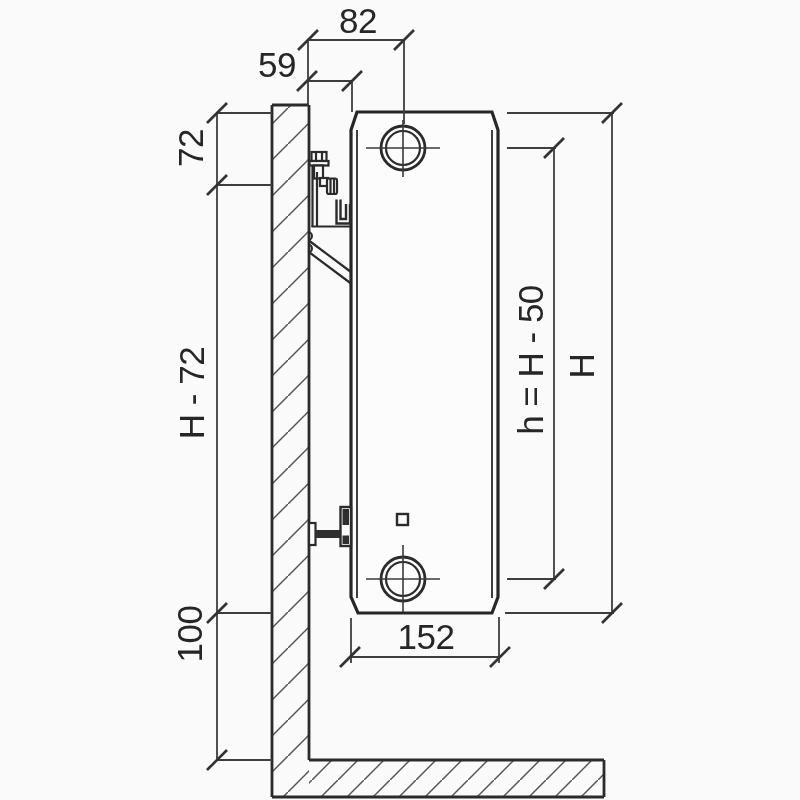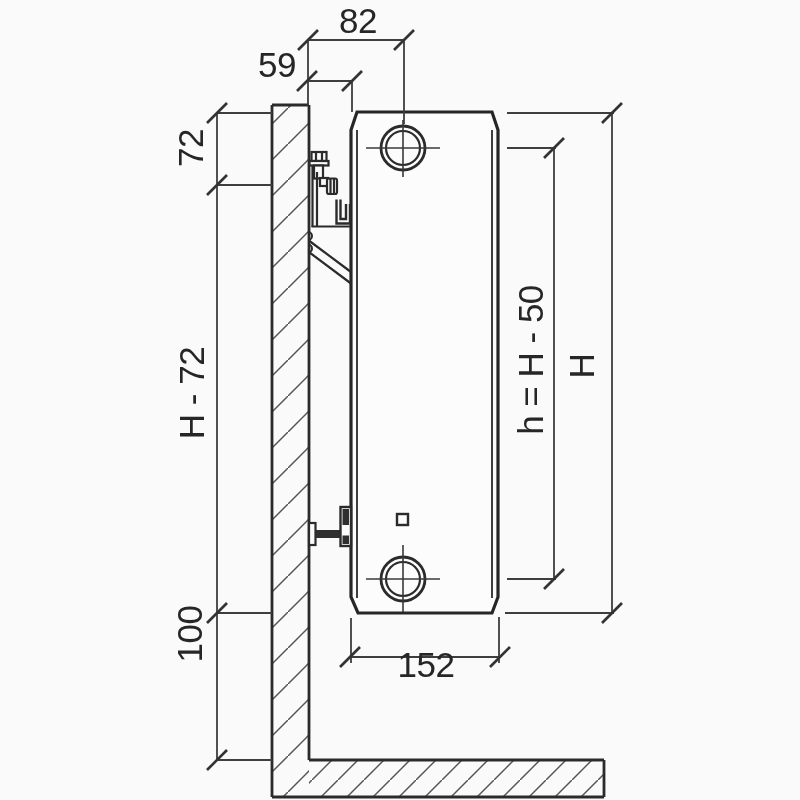--- a/index.html
+++ b/index.html
@@ -122,16 +122,16 @@
     <path d="M340,667 L360,647"></path>
         <path d="M490,667 L510,647"></path>
   </g>
 </svg>
 
   <div class="lbl" style="left:358px;top:20px;">82</div>
   <div class="lbl" style="left:277px;top:64px;">59</div>
   <div class="lbl rot" style="left:190px;top:148px;">72</div>
   <div class="lbl rot" style="left:191px;top:393px;">H - 72</div>
   <div class="lbl rot" style="left:189px;top:634px;">100</div>
-  <div class="lbl" style="left:426px;top:664px;text-align:center;">152</div>
+  <div class="lbl" style="left:426px;top:636px;text-align:center;">152</div>
   <div class="lbl rot" style="left:530px;top:360px;">h = H - 50</div>
   <div class="lbl rot" style="left:581px;top:366px;">H</div>
 </div>
 
 </body></html>

